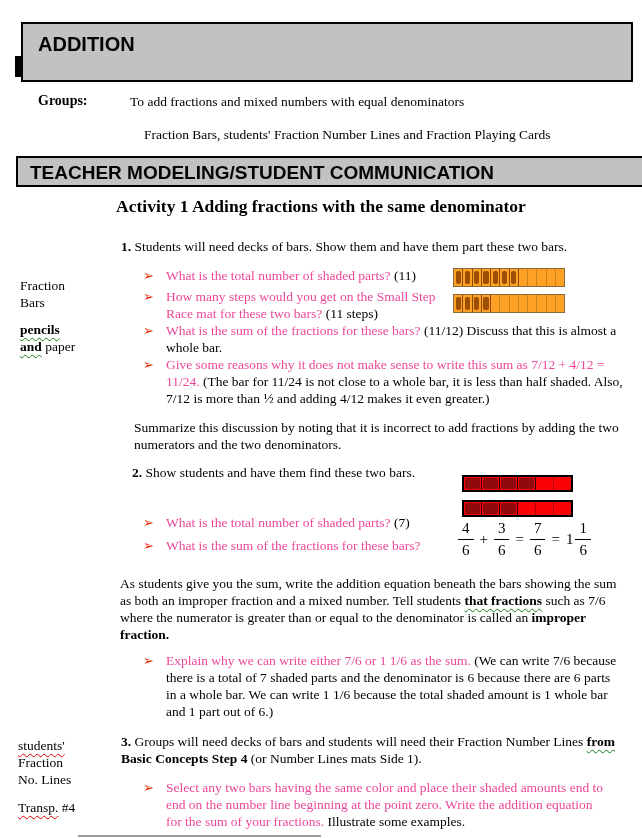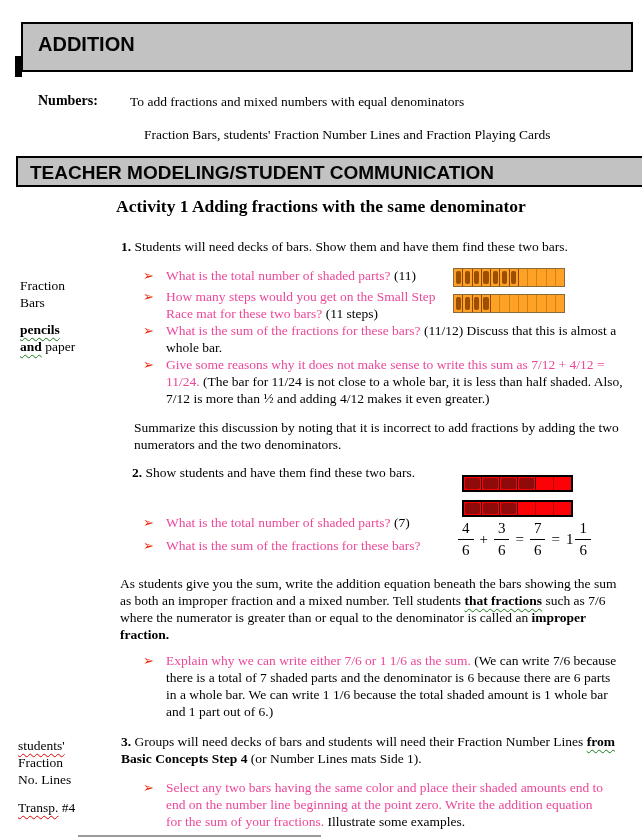--- a/index.html
+++ b/index.html
@@ -3,21 +3,21 @@
 <meta charset="utf-8">
 <style>
   *{box-sizing:border-box;margin:0;padding:0;}
   html,body{width:642px;height:838px;}
   body{position:relative;background:#fff;color:#000;
        font-family:"Liberation Serif",serif;overflow:hidden;}
   .abs{position:absolute;}
 
   
   .black-tab{left:15px;top:56px;width:7px;height:21px;background:#000;}
-  .hdr-box{left:21px;top:22px;width:612px;height:50px;background:#c2c2c2;
+  .hdr-box{left:21px;top:22px;width:612px;height:60px;background:#c2c2c2;
            border:2px solid #000;padding:7px 0 0 15px;}
   .hdr-box div{font:bold 20px/26px "Liberation Sans",sans-serif;color:#050505;}
 
   .meta-label{font:bold 14px "Liberation Serif",serif;}
   .meta-text{font:13.5px "Liberation Serif",serif;}
 
   .section-bar{left:16px;top:156px;width:634px;height:31px;background:#c2c2c2;
                border:2px solid #000;padding:2px 0 0 12px;
                font:bold 19px/25px "Liberation Sans",sans-serif;color:#050505;}
 
@@ -62,21 +62,21 @@
   .bottom-line{left:78px;top:835px;width:243px;height:2px;background:#9a9a9a;}
 </style>
 </head>
 <body>
 
 <div class="abs black-tab"></div>
 <div class="abs hdr-box">
   <div>ADDITION</div>
 </div>
 
-<div class="abs meta-label" style="left:38px;top:93px;">Numbers:</div>
+<div class="abs meta-label" style="left:38px;top:93px;">Groups:</div>
 <div class="abs meta-text" style="left:130px;top:94px;">To add fractions and mixed numbers with equal denominators</div>
 <div class="abs meta-label" style="left:38px;top:126px;margin-top:48px;">Materials:</div>
 <div class="abs meta-text" style="left:144px;top:127px;text-align:right;">Fraction Bars, students' Fraction Number Lines and Fraction Playing Cards</div>
 
 <div class="abs section-bar">TEACHER MODELING/STUDENT COMMUNICATION</div>
 
 <div class="abs activity">Activity 1 Adding fractions with the same denominator</div>
 
 <div class="abs margin-note" style="left:20px;top:277px;">
   <div>Fraction</div>
@@ -89,21 +89,21 @@
 <div class="abs margin-note" style="left:18px;top:737px;">
   <div><span class="wavy-r">students'</span></div>
   <div>Fraction</div>
   <div>No. Lines</div>
 </div>
 <div class="abs margin-note" style="left:18px;top:799px;">
   <span class="wavy-r">Transp.</span><span> #4</span>
 </div>
 
 <div class="abs para" style="left:121px;top:238px;width:505px;">
-  <span class="b">1.</span><span> Students will need decks of bars. Show them and have them find these two bars.</span>
+  <span class="b">1.</span><span> Students will need decks of bars. Show them and have them part these two bars.</span>
 </div>
 
 <div class="abs bullet" style="left:143px;top:267px;">
   <span class="arrow">➢</span>
   <span class="btext" style="width:292px;"><span class="blue">What is the total number of shaded parts?</span><span> (11)</span></span>
 </div>
 <div class="abs bullet" style="left:143px;top:288px;">
   <span class="arrow">➢</span>
   <span class="btext" style="width:292px;"><span class="blue">How many steps would you get on the Small Step Race mat for these two bars?</span><span> (11 steps)</span></span>
 </div>

